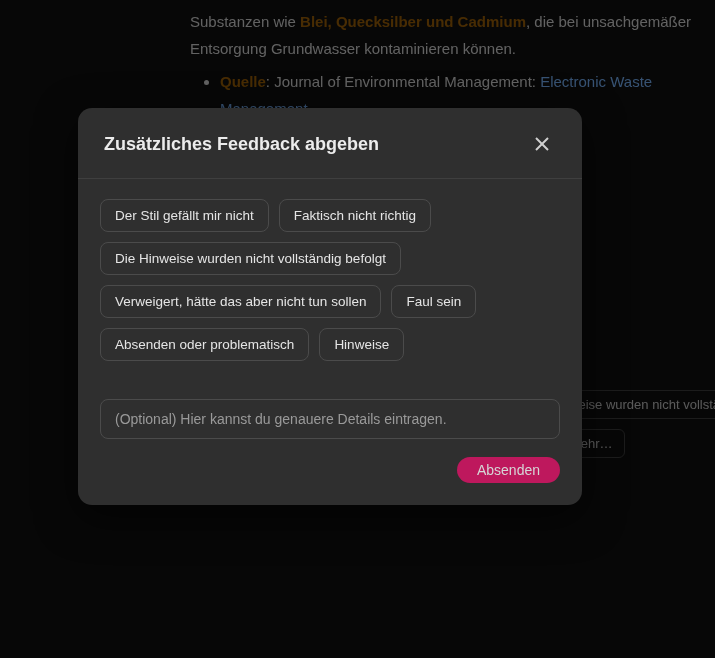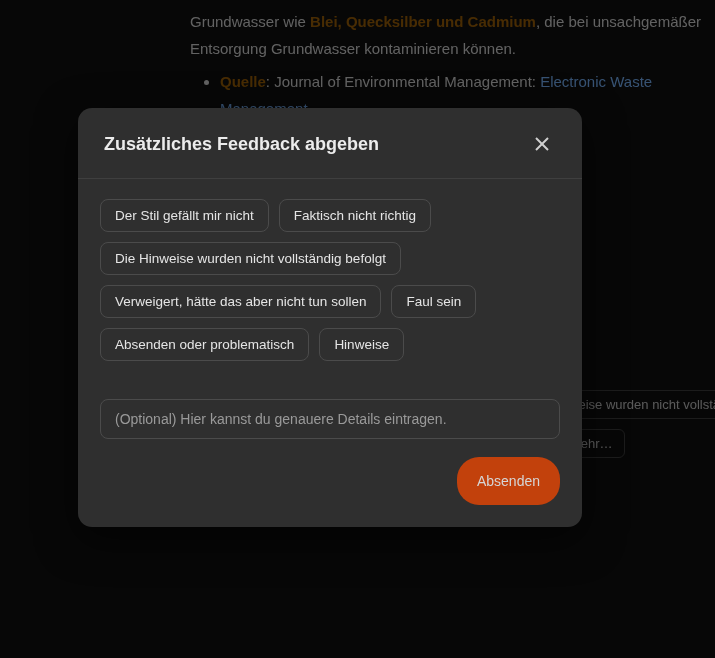--- a/index.html
+++ b/index.html
@@ -134,36 +134,36 @@
     margin-top: 20px;
   }
   .detail-input::placeholder { color: #9a9a9a; }
 
   .modal-footer {
     display: flex;
     justify-content: flex-end;
     margin-top: 18px;
   }
   .submit-btn {
-    background: #c2410c;
+    background: #be185d;
     border: none;
     color: #d6d6d6;
     font-size: 14px;
-    padding: 16px 20px;
+    padding: 5px 20px;
     border-radius: 22px;
     cursor: pointer;
     font-family: inherit;
   }
 </style>
 </head>
 <body>
 
 <div class="bg-content">
   <p>
-    <span>Grundwasser wie </span><strong>Blei, Quecksilber und Cadmium</strong><span>, die bei unsachgemäßer Entsorgung Grundwasser kontaminieren können.</span>
+    <span>Substanzen wie </span><strong>Blei, Quecksilber und Cadmium</strong><span>, die bei unsachgemäßer Entsorgung Grundwasser kontaminieren können.</span>
   </p>
   <ul>
     <li>
       <strong>Quelle</strong><span>: Journal of Environmental Management: </span><a href="#">Electronic Waste Management</a>
     </li>
   </ul>
   <p style="margin-top:6px;">... hat das ... mit wachsender ...</p>
   <p><a href="#">... und Recycling ...</a></p>
   <p>... : Bildungsmaßnahmen ... Mülltrennung ...</p>
   <p><a href="#">... Sortierung und Nachhaltigkeit</a></p>

